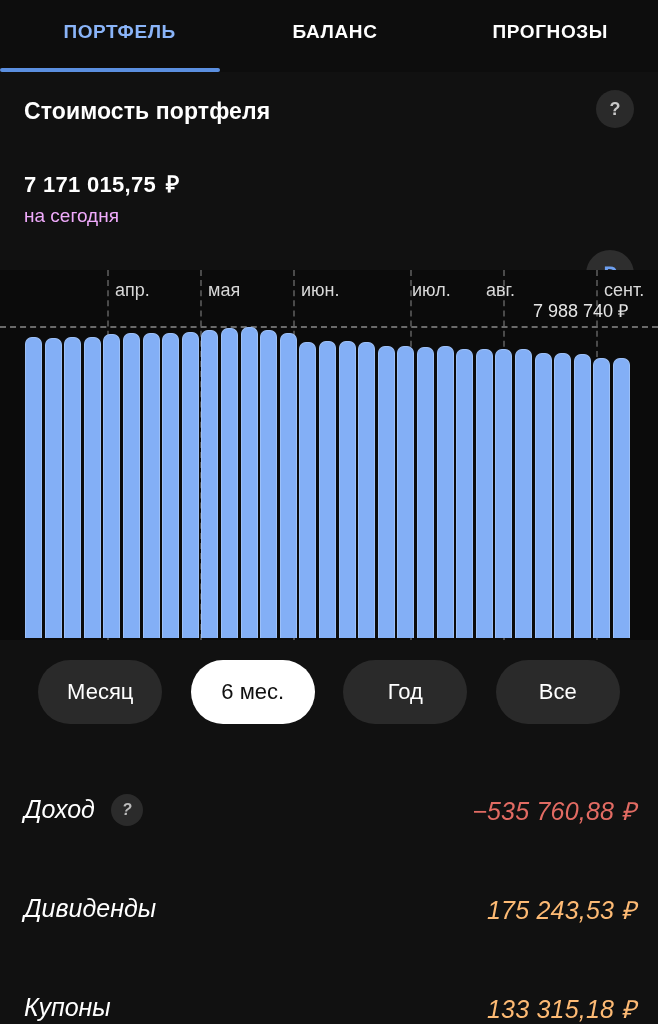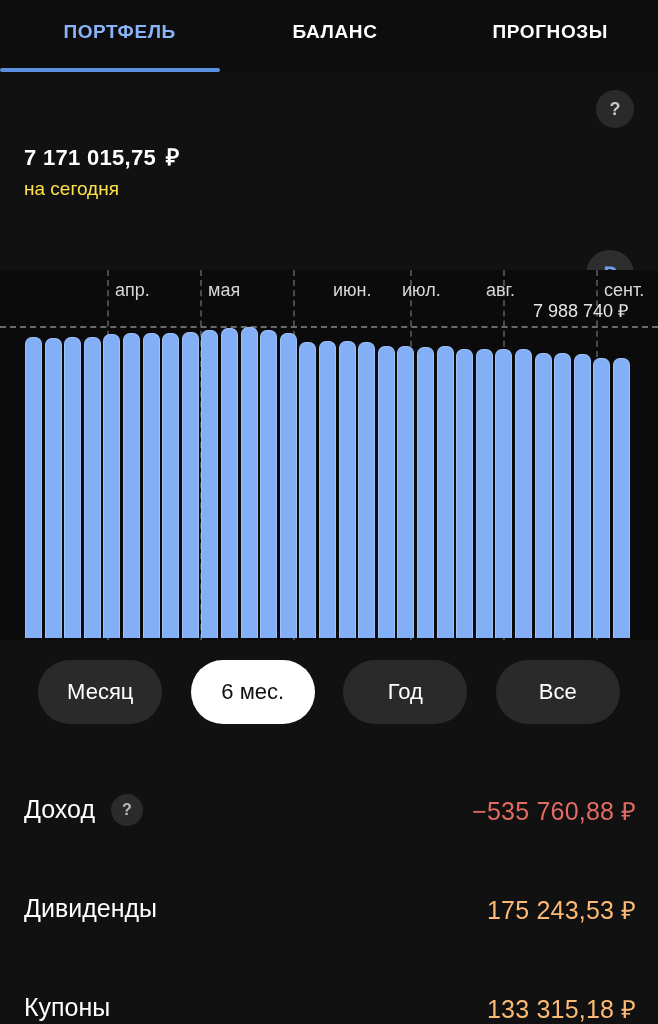--- a/index.html
+++ b/index.html
@@ -66,21 +66,21 @@
   .big-value {
     font-size: 22px;
     font-weight: bold;
     color: #ffffff;
     letter-spacing: 0.3px;
   }
   .big-value-cur { font-size: 23px; font-weight: bold; color: #ffffff; }
   .subcaption {
     margin-top: 6px;
     font-size: 19px;
-    color: #fde047;
+    color: #f0abfc;
   }
   .currency-badge {
     position: absolute;
     right: 24px; top: 178px;
     width: 48px; height: 48px;
     border-radius: 50%;
     background: #2e2e2e;
     display: flex; align-items: center; justify-content: center;
     color: #6ea0f0;
     font-size: 24px;
@@ -158,20 +158,21 @@
   .period.selected { background: #ffffff; color: #111111; }
 
   
   .rows { position: absolute; left: 0; top: 760px; width: 658px; }
   .row {
     height: 99px;
     display: flex;
     align-items: center;
     justify-content: space-between;
     padding: 0 22px 0 24px;
+    font-style: italic;
   }
   .row-left { display: flex; align-items: center; gap: 16px; }
   .row-label { font-size: 25px; color: #ffffff; }
   .row-help {
     width: 32px; height: 32px;
     border-radius: 50%;
     background: #2b2b2b;
     display: flex; align-items: center; justify-content: center;
     color: #bcbcbc;
     font-size: 16px;
@@ -193,43 +194,44 @@
     <div class="tab">
         <span>БАЛАНС</span>
       </div>
     <div class="tab">
         <span>ПРОГНОЗЫ</span>
       </div>
     <div class="tab-underline"></div>
   </div>
 
   <div class="value-card">
+    <div class="card-title">Стоимость портфеля</div>
     <div class="help-badge">
         <span>?</span>
       </div>
     <div class="big-value-row">
       <span class="big-value">7 171 015,75</span>
       <span class="big-value-cur">₽</span>
     </div>
     <div class="subcaption">на сегодня</div>
     <div class="currency-badge">
         <span>₽</span>
       </div>
   </div>
 
   <div class="chart">
     <div id="gridlines">
         <div class="vgrid" style="left: 107px;"></div>
         <div class="mlabel" style="left: 115px;">апр.</div>
         <div class="vgrid" style="left: 200px;"></div>
         <div class="mlabel" style="left: 208px;">мая</div>
         <div class="vgrid" style="left: 293px;"></div>
-        <div class="mlabel" style="left: 301px; margin-left: 32px;">июн.</div>
+        <div class="mlabel" style="left: 301px;">июн.</div>
         <div class="vgrid" style="left: 410px;"></div>
-        <div class="mlabel" style="left: 402px;">июл.</div>
+        <div class="mlabel" style="left: 412px;">июл.</div>
         <div class="vgrid" style="left: 503px;"></div>
         <div class="mlabel" style="left: 486px;">авг.</div>
         <div class="vgrid" style="left: 596px;"></div>
         <div class="mlabel" style="left: 604px;">сент.</div>
       </div>
     <div class="hgrid" id="hgrid" style="top: 56.0587px;"></div>
     <div class="hgrid-label" id="hgridlabel" style="top: 28.0587px; left: 533px;">7 988 740 ₽</div>
     <div class="bars" id="bars">
         <div class="bar" style="left: 25px; width: 17px; height: 301.448px;"></div>
         <div class="bar" style="left: 44.6px; width: 17px; height: 300.276px;"></div>

